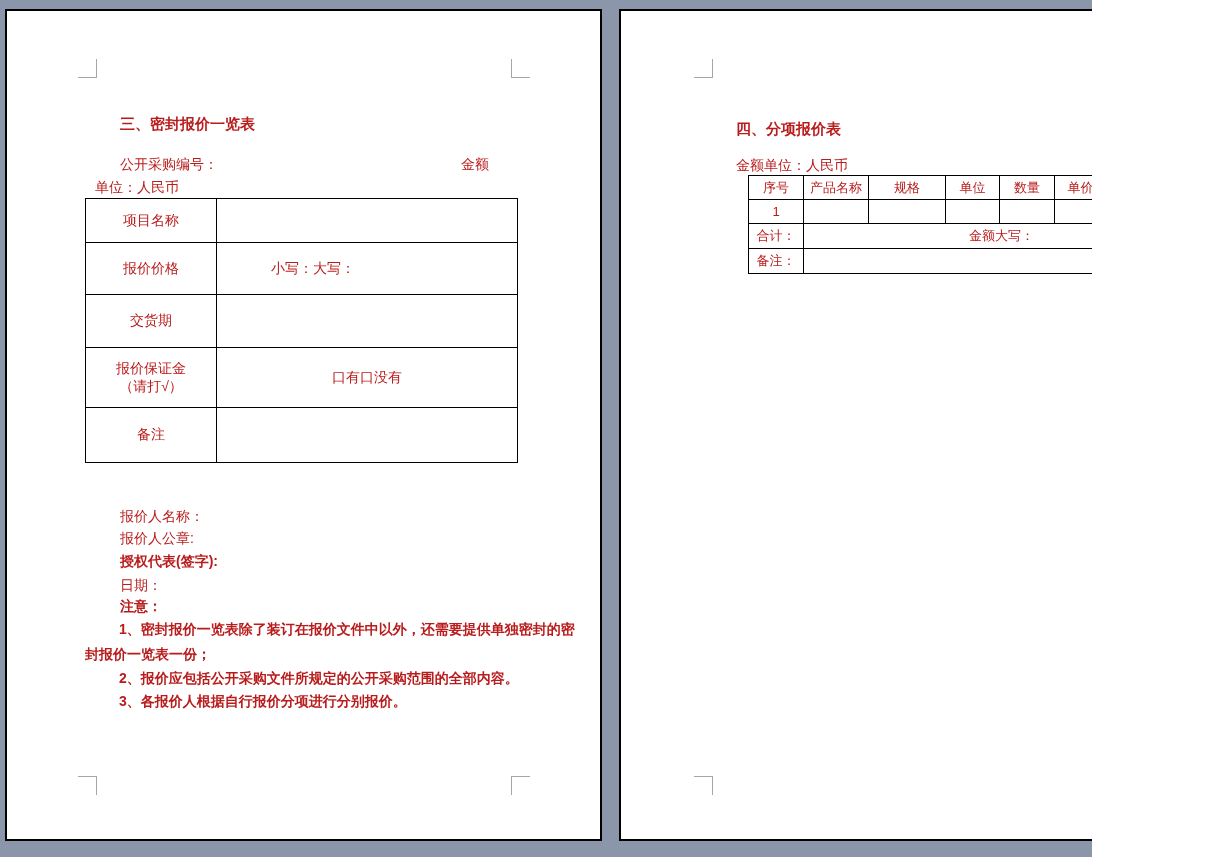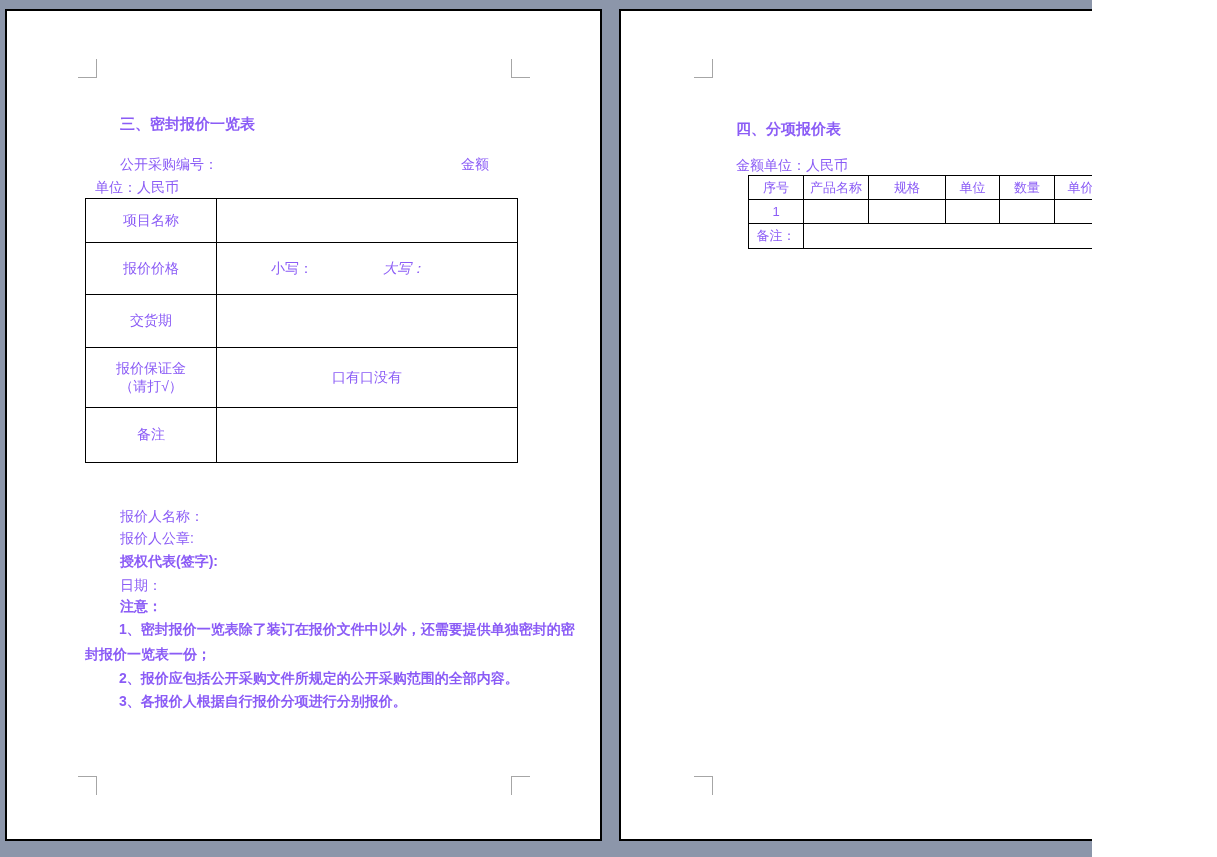--- a/index.html
+++ b/index.html
@@ -2,21 +2,21 @@
 <html><head>
 <meta charset="utf-8">
 <style>
   html,body{margin:0;padding:0;}
   .canvas{
     position:relative;
     width:1092px;height:857px;
     background:#8c96aa;
     overflow:hidden;
     font-family:"Liberation Sans",sans-serif;
-    color:#8b5cf6;
+    color:#b91c1c;
   }
   .page{
     position:absolute;
     top:9px;width:593px;height:828px;
     background:#fff;
     border:2px solid #000;
   }
   #page1{left:5px;}
   #page2{left:611px;margin-left:8px;}
   
@@ -28,21 +28,21 @@
   .abs{position:absolute;white-space:nowrap;}
   .t14{font-size:14px;line-height:17px;}
   .t15b{font-size:15px;line-height:17px;font-weight:bold;}
   .bold{font-weight:bold;}
   table{border-collapse:collapse;table-layout:fixed;}
   td{border:1.5px solid #000;font-size:14px;vertical-align:middle;padding:0;}
   .lab{text-align:center;}
   .t1{position:absolute;left:78px;top:187px;width:433px;}
   .t1 .val{padding-left:54px;}
   .t1 .center{text-align:center;padding-left:0;}
-  .gap2{margin-left:70px;font-style:italic;}
+  .gap2{}
   .lbl2{}
   .t2{position:absolute;left:127px;top:164px;width:451px;font-size:13px;}
   .t2 td{font-size:13px;text-align:center;}
 </style>
 </head>
 <body>
 
 <div class="canvas">
 
   <div class="page" id="page1">
@@ -135,20 +135,24 @@
       <tr style="height:24px;">
         <td>1</td>
         <td></td>
         <td></td>
         <td></td>
         <td></td>
         <td></td>
         <td></td>
       </tr>
       <tr style="height:25px;">
+        <td>合计：</td>
+        <td colspan="6">金额大写：</td>
+      </tr>
+      <tr style="height:25px;">
         <td>备注：</td>
         <td colspan="6"></td>
       </tr>
     </tbody>
       </table>
   </div>
 
 </div>
 
 </body></html>

